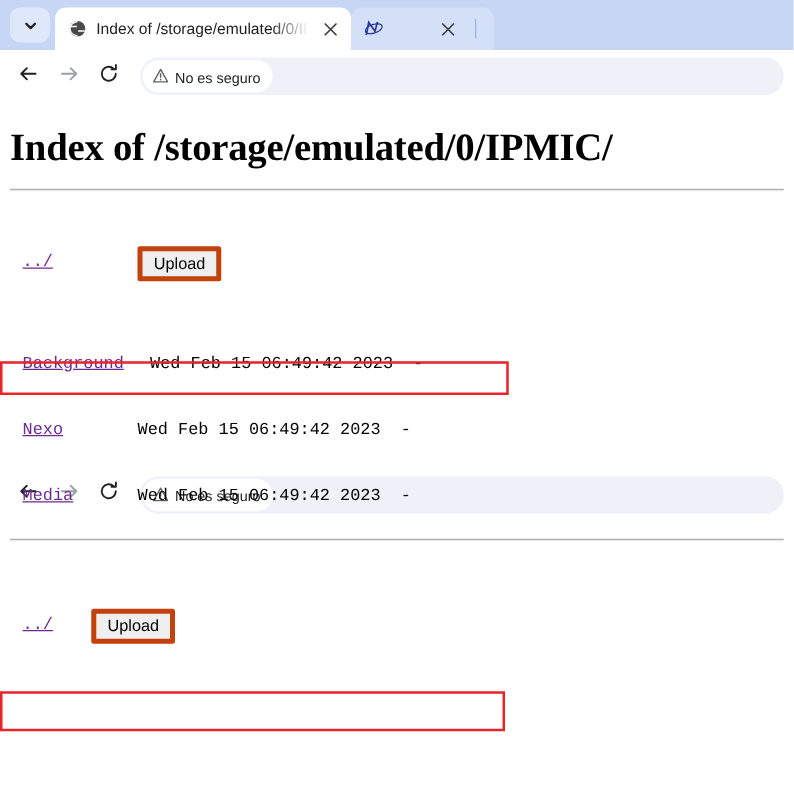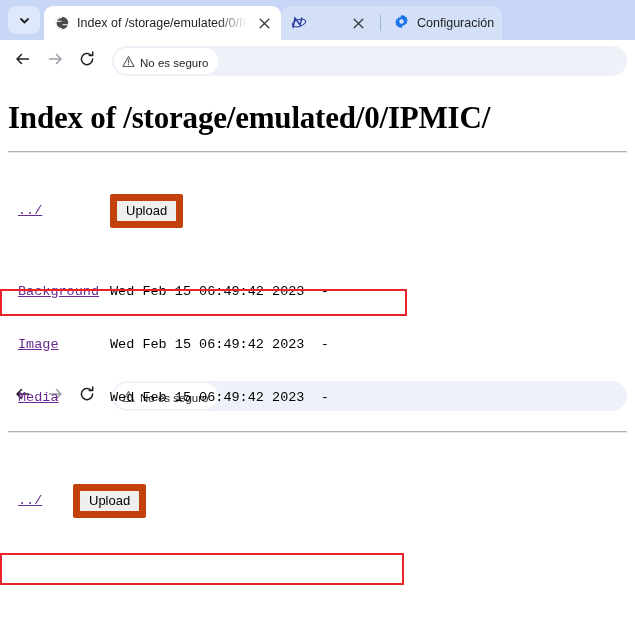--- a/index.html
+++ b/index.html
@@ -149,21 +149,21 @@
     display: flex;
     align-items: center;
     height: 26px;
   }
   .updir-link { width: 92px; flex: none; }
   .upload-btn {
     font-family: "Liberation Sans", sans-serif;
     font-size: 13px;
     color: #000000;
     background: #efefef;
-    border: 7px solid #c2410c;
+    border: 4px solid #c2410c;
     border-radius: 2px;
     padding: 3px 9px;
     line-height: 1.1;
   }
   .entry-row {
     height: 26px;
     display: flex;
     align-items: center;
   }
   .entry-name { display: inline-block; width: 92px; flex: none; }
@@ -211,29 +211,20 @@
         <path d="M2 12 L4 2 L9 9 L11 1.5" stroke="#2b3a9c" stroke-width="1.4" fill="none"></path>
         <ellipse cx="8" cy="7" rx="7" ry="3.4" fill="none" stroke="#2b3a9c" stroke-width="1" transform="rotate(-18 8 7)"></ellipse>
       </svg>
     </span>
     <span class="tab-close" style="margin-left:36px;">
       <svg width="11" height="11" viewBox="0 0 11 11">
           <path d="M1.2 1.2 L9.8 9.8 M9.8 1.2 L1.2 9.8" stroke="#3c4043" stroke-width="1.4" stroke-linecap="round"></path>
         </svg>
     </span>
     <span class="tab-sep"></span>
-    <span class="config-chip" style="padding-bottom:0">
-      <span>
-        <svg width="15" height="15" viewBox="0 0 16 16">
-          <path d="M8 0.8 l1.5 1.1 1.8-.4 .8 1.7 1.8 .5 -.3 1.8 1.2 1.4 -1.2 1.4 .3 1.8 -1.8 .5 -.8 1.7 -1.8-.4 L8 15.2 l-1.5-1.1 -1.8 .4 -.8-1.7 -1.8-.5 .3-1.8 L1.2 8.9 2.4 7.5 2.1 5.7 3.9 5.2 4.7 3.5 6.5 3.9z" fill="#1a73e8"></path>
-          <circle cx="8" cy="8" r="2.4" fill="#d7e4fb"></circle>
-        </svg>
-      </span>
-      <span>Configuración</span>
-    </span>
   </div>
 </div>
 
 <div class="toolbar">
   <div class="nav-btn">
     <span>
       <svg width="18" height="18" viewBox="0 0 18 18">
           <path d="M14.5 9 H3.5 M7.5 4.5 L3 9 L7.5 13.5" stroke="#202124" stroke-width="1.5" fill="none" stroke-linecap="round" stroke-linejoin="round"></path>
         </svg>
     </span>
@@ -270,26 +261,26 @@
 <div class="page" style="height:274px;">
   <h1 class="page-h1">Index of /storage/emulated/0/IPMIC/</h1>
   <hr class="page-hr">
 
   <div class="listing">
     <div class="row-updir">
       <span class="updir-link"><a class="lnk-visited" href="#">../</a></span>
       <button class="upload-btn">Upload</button>
     </div>
 
-    <div class="entry-row" style="margin-top:14px;">
+    <div class="entry-row" style="margin-top:14px;gap:10px;">
       <span class="entry-name"><a class="lnk-visited" href="#">Background</a></span>
       <span class="entry-meta">Wed Feb 15 06:49:42 2023  -</span>
     </div>
     <div class="entry-row">
-      <span class="entry-name"><a class="lnk-visited" href="#">Image</a></span>
+      <span class="entry-name"><a class="lnk-visited" href="#">Nexo</a></span>
       <span class="entry-meta">Wed Feb 15 06:49:42 2023  -</span>
     </div>
     <div class="entry-row">
       <span class="entry-name"><a class="lnk-visited" href="#">Media</a></span>
       <span class="entry-meta">Wed Feb 15 06:49:42 2023  -</span>
     </div>
     <div class="entry-row">
       <span class="entry-name"><a class="lnk-visited" href="#">apk</a></span>
       <span class="entry-meta">Wed Feb 15 06:49:42 2023  -</span>
     </div>

